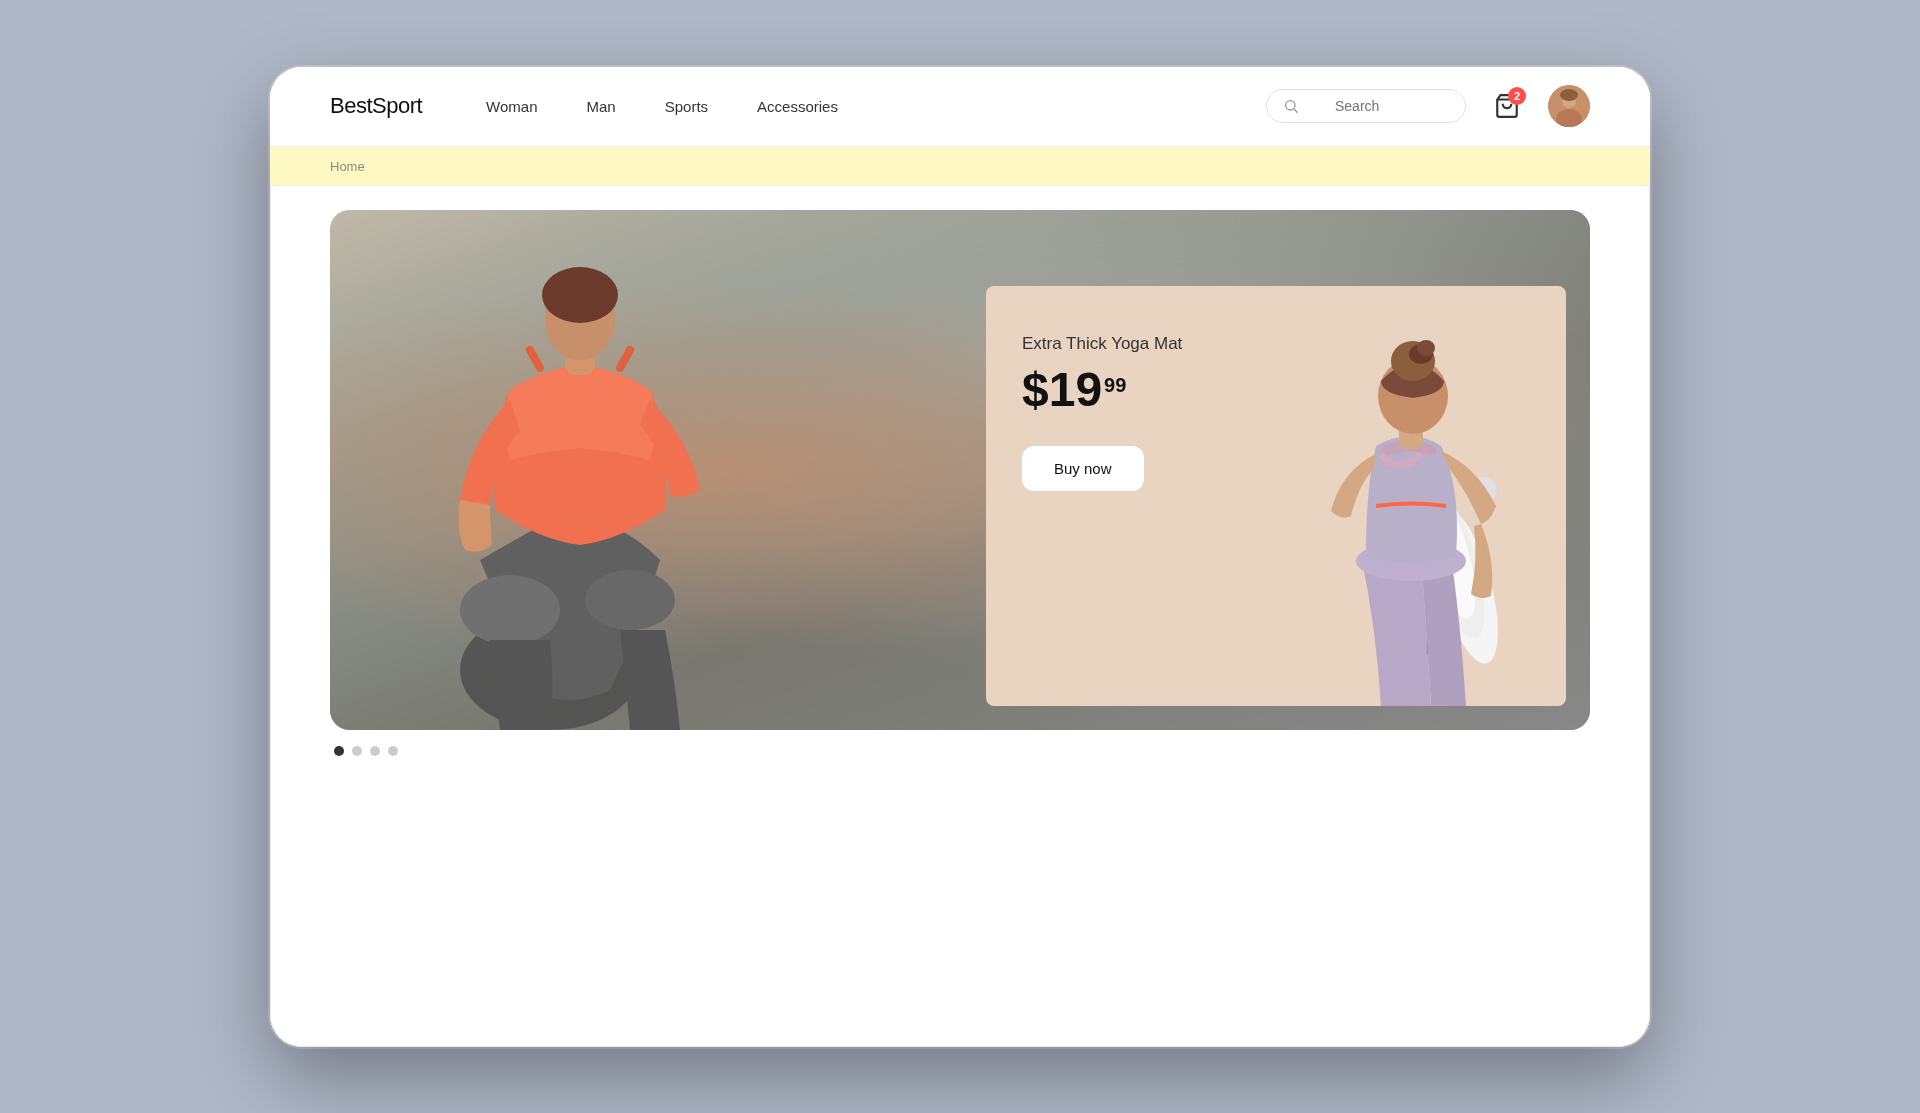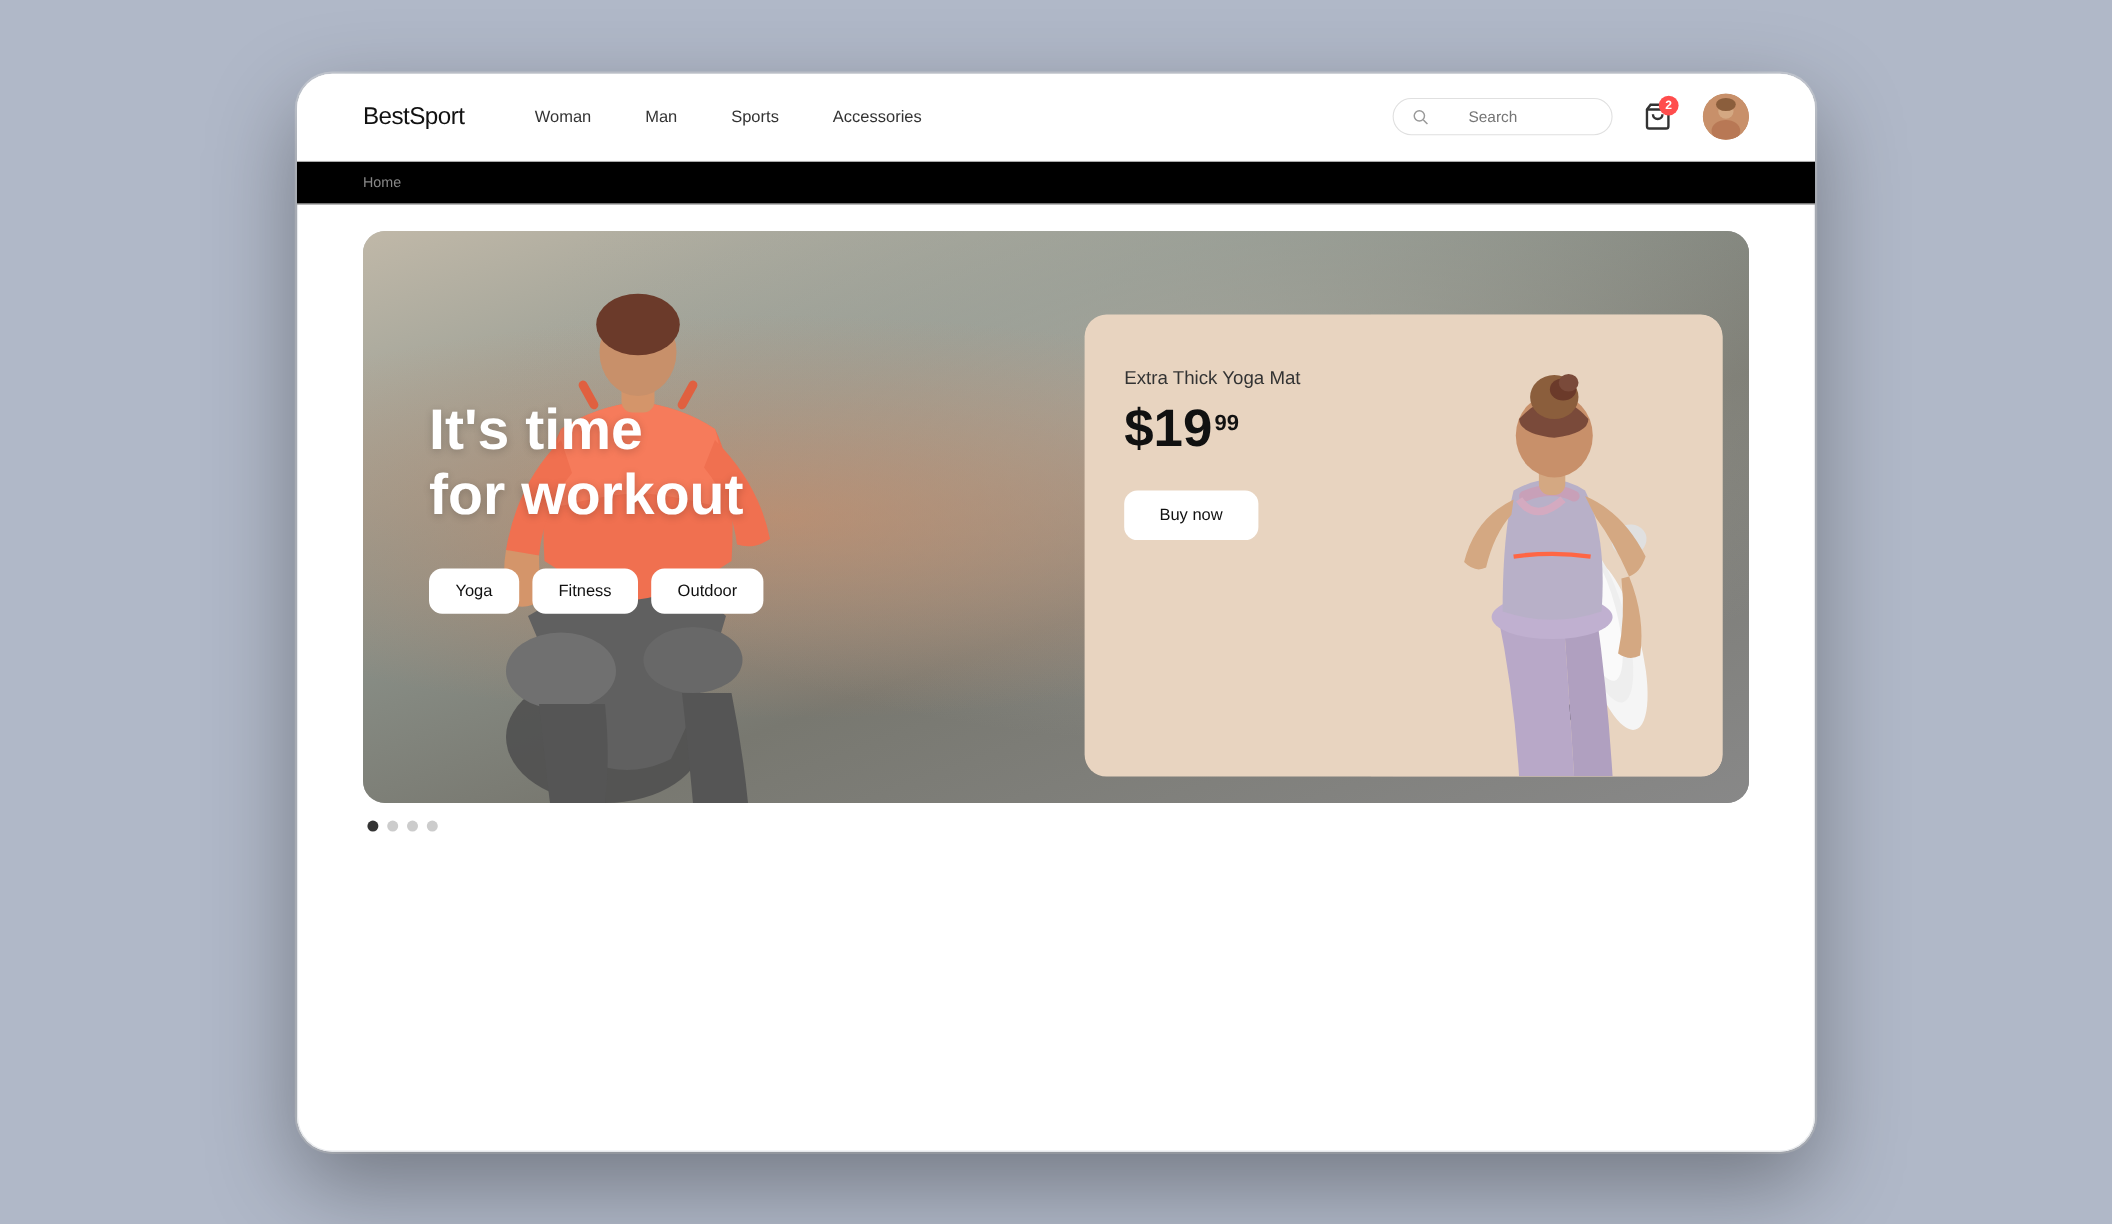--- a/index.html
+++ b/index.html
@@ -144,21 +144,21 @@
       border-radius: 50%;
       background: linear-gradient(135deg, #c8a882 0%, #d4956a 40%, #b87050 100%);
       display: flex;
       align-items: center;
       justify-content: center;
       font-size: 18px;
     }
 
     
     .breadcrumb-bar {
-      background: #000000;
+      background: #fef9c3;
       padding: 10px 60px;
       border-bottom: 1px solid #efefef;
     }
 
     .breadcrumb-text {
       font-size: 13px;
       color: #888;
     }
 
     
@@ -228,21 +228,21 @@
     }
 
     
     .product-card {
       position: absolute;
       right: 24px;
       bottom: 24px;
       width: 580px;
       height: 420px;
       background: #e8d4c0;
-      border-radius: 20px;
+      border-radius: 8px;
       overflow: hidden;
       display: flex;
       align-items: flex-start;
       padding: 40px 36px;
     }
 
     .product-info {
       flex: 1;
       padding-top: 8px;
     }
@@ -421,31 +421,20 @@
 
           <ellipse cx="250" cy="85" rx="38" ry="28" fill="#6b3a2a"></ellipse>
 
           <path d="M180 190 Q140 230 130 290 Q145 300 160 295 Q165 250 190 220 Z" fill="#f07050"></path>
           <path d="M320 190 Q360 230 370 280 Q355 290 340 285 Q335 245 310 215 Z" fill="#f07050"></path>
 
           <path d="M130 290 Q125 320 135 340 Q150 345 162 335 Q160 310 160 295 Z" fill="#d4956a"></path>
         </svg>
       </div>
 
-      <div class="hero-overlay-text">
-        <h1 class="hero-title">
-          <span>It's time</span><br>
-          <span>for workout</span>
-        </h1>
-        <div class="hero-buttons">
-          <button class="hero-btn">Yoga</button>
-          <button class="hero-btn">Fitness</button>
-          <button class="hero-btn">Outdoor</button>
-        </div>
-      </div>
 
       <div class="product-card">
         <div class="product-info">
           <div class="product-name">Extra Thick Yoga Mat</div>
           <div class="product-price">
             <span class="price-dollar">$19</span>
             <span class="price-cents">99</span>
           </div>
           <button class="buy-btn">Buy now</button>
         </div>

